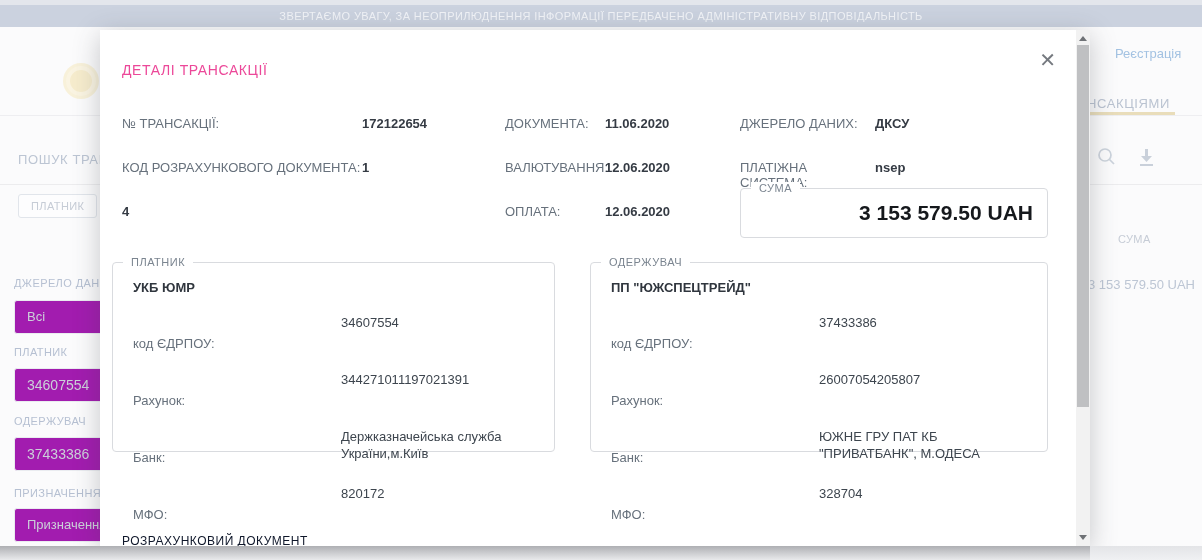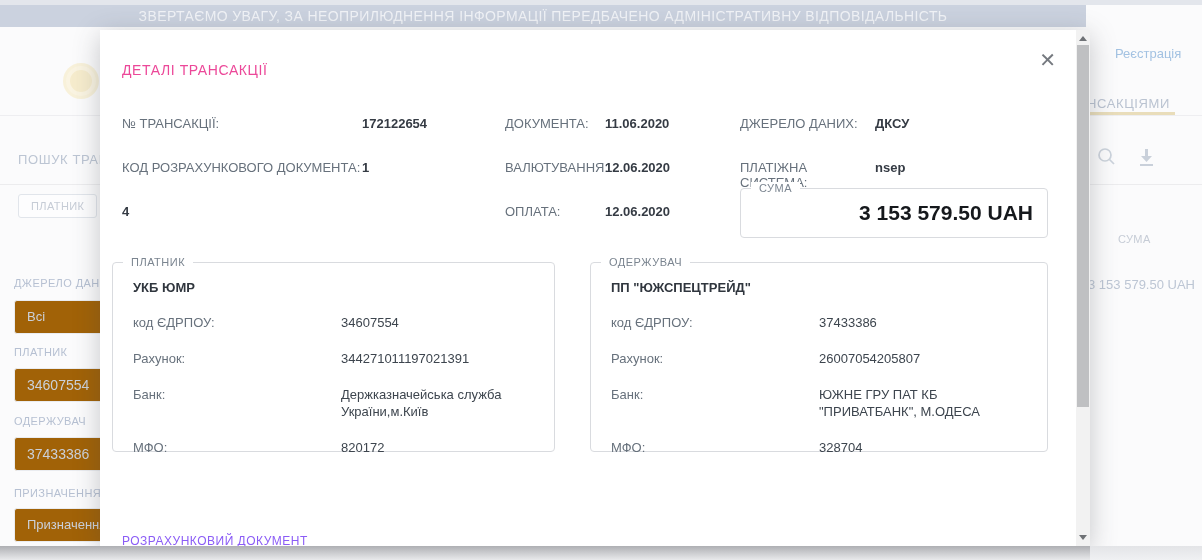--- a/index.html
+++ b/index.html
@@ -2,39 +2,39 @@
 <html><head>
 <meta charset="utf-8">
 <style>
   * { margin:0; padding:0; box-sizing:border-box; }
   html,body { width:1202px; height:560px; }
   body { font-family:"Liberation Sans", sans-serif; background:#fbfbfc; overflow:hidden; }
   .page { position:relative; width:1202px; height:560px; overflow:hidden; background:#fbfbfc; }
 
   
   .top-strip { position:absolute; top:0; left:0; width:1202px; height:5px; background:#e3e6ec; z-index:2; }
-  .banner { position:absolute; top:5px; left:0; width:1086px; height:22px; background:#cbd2df;
-            color:#f1f3f7; font-size:14px; letter-spacing:.4px; display:flex; align-items:center;
+  .banner { position:absolute; top:5px; left:0; width:1202px; height:22px; background:#cbd2df;
+            color:#f1f3f7; font-size:11px; letter-spacing:.4px; display:flex; align-items:center;
             justify-content:center; z-index:2; white-space:nowrap; }
 
   
   .bg { position:absolute; inset:0; z-index:1; }
   .logo { position:absolute; left:66px; top:66px; width:30px; height:30px; border-radius:50%;
           background:#f6eccd; border:4px solid #faf4e2; box-shadow:0 0 0 3px #f8f1da; }
   .bg-divider { position:absolute; left:0; top:115px; width:1202px; height:1px; background:#eeeef1; }
   .toolbar-divider { position:absolute; left:0; top:184px; width:1202px; height:1px; background:#ececee; }
 
   .bg-heading { position:absolute; left:18px; top:152px; font-size:13px; color:#bcc5d3;
                 letter-spacing:.6px; white-space:nowrap; }
   .chip { position:absolute; left:18px; top:194px; padding:5px 12px; border:1px solid #e1e5eb;
           border-radius:3px; font-size:11px; color:#c6ccd6; letter-spacing:.4px; background:#fdfdfe; }
 
   .bg-label { position:absolute; font-size:11px; color:#b6c0d2; letter-spacing:.4px; white-space:nowrap; }
   .bg-input { position:absolute; width:140px; height:34px; border:1px solid #eaecf0; border-radius:3px;
-              background:#a16207; font-size:13px; color:#cbd0d9; line-height:32px; padding-left:12px;
+              background:#a21caf; font-size:13px; color:#cbd0d9; line-height:32px; padding-left:12px;
               white-space:nowrap; overflow:hidden; }
 
   .register-link { position:absolute; left:1115px; top:46px; font-size:13px; color:#a3c2e2; white-space:nowrap; }
   .bg-tab { position:absolute; left:1087px; top:96px; font-size:13px; color:#bac3d1; letter-spacing:.6px; white-space:nowrap; }
   .bg-tab-underline { position:absolute; left:1040px; top:112px; width:135px; height:3px; background:#e9ddba; }
   .bg-icon { position:absolute; }
   .bg-col-header { position:absolute; left:1118px; top:233px; font-size:11px; color:#c6ccd6; letter-spacing:.4px; }
   .bg-sum { position:absolute; left:1083px; top:276px; width:112px; font-size:13px; color:#bdc6d4;
             text-align:right; line-height:17px; }
 
@@ -58,27 +58,27 @@
             color:#7b8590; letter-spacing:.5px; white-space:nowrap; }
   .amount-box { left:640px; top:158px; width:308px; height:50px; }
   .amount-value { position:absolute; right:14px; top:0; line-height:48px; font-size:21px;
                   font-weight:bold; color:#15181c; white-space:nowrap; }
 
   .party { top:232px; height:190px; }
   .payer-box { left:12px; width:443px; }
   .receiver-box { left:490px; width:458px; }
   .party-name { margin:17px 0 0 20px; font-size:13px; font-weight:bold; color:#30363e; }
   .kv-row { display:flex; margin:19px 0 0 20px; font-size:13px; line-height:17px; }
-  .kv-row .k { width:208px; color:#67717c; flex:none; }
+  .kv-row .k { width:208px; color:#67717c; flex:none;margin-top:21px; }
   .kv-row .v { color:#3d454e; max-width:215px; }
 
   .purpose-box { left:12px; top:440px; width:936px; height:52px; }
   .purpose-text { padding:7px 14px 0 14px; font-size:13px; line-height:20px; color:#40464e; }
 
-  .next-section { position:absolute; left:22px; top:504px; font-size:12px; color:#8b5cf6; letter-spacing:.5px; }
+  .next-section { position:absolute; left:22px; top:504px; font-size:12px; color:#0f172a; letter-spacing:.5px; }
 
   
   .scrollbar { position:absolute; right:0; top:0; width:14px; height:516px; background:#f2f2f2; }
   .scroll-arrow { position:absolute; left:3px; width:0; height:0; border-left:4px solid transparent;
                   border-right:4px solid transparent; }
   .scroll-up { top:6px; border-bottom:5px solid #6f7276; }
   .scroll-down { bottom:6px; border-top:5px solid #6f7276; }
   .scroll-thumb { position:absolute; left:1px; top:15px; width:12px; height:362px; background:#bfc0c2; }
 
   

